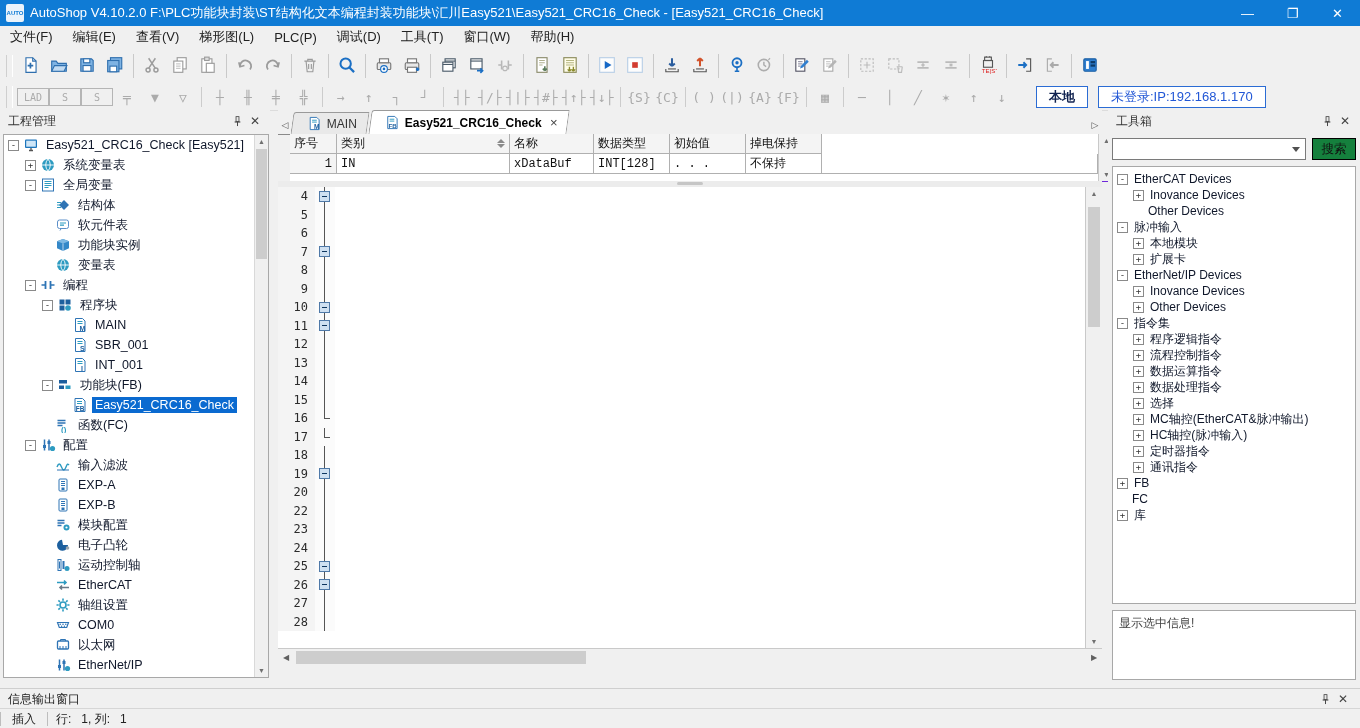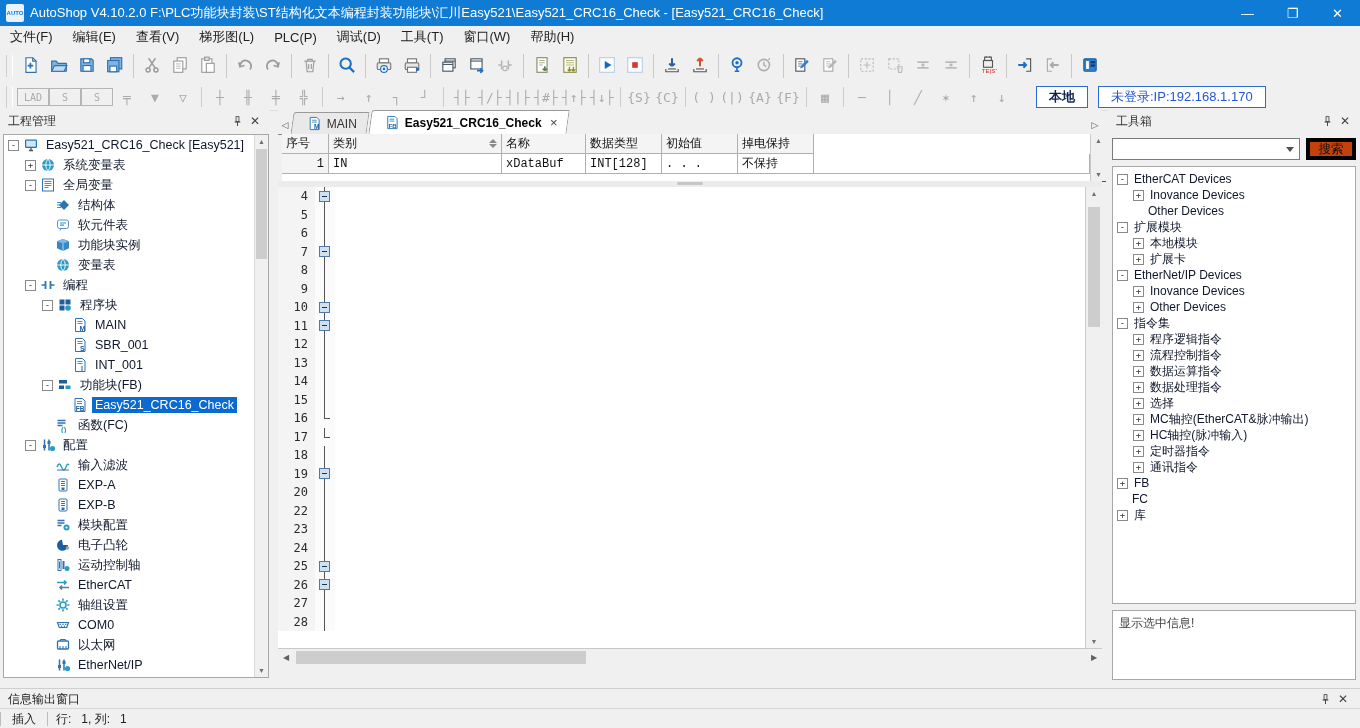--- a/index.html
+++ b/index.html
@@ -48,21 +48,21 @@
   #tabbar{position:absolute;left:0;top:0;width:824px;height:24px;display:flex;align-items:flex-end;border-bottom:1px solid #8a8a8a;background:#f0f0f0;}
   .tab-nav{width:14px;height:18px;display:flex;align-items:center;justify-content:center;color:#555;font-size:9px;}
   .tab{height:21px;display:flex;align-items:center;padding:0 10px 0 14px;border:1px solid #9a9a9a;border-bottom:none;background:#e9e9e9;margin-right:2px;font-size:12px;color:#333;transform:skewX(-8deg);border-top-left-radius:3px;}
   .tab>*{transform:skewX(8deg);}
   .tab.active{background:#fff;font-weight:bold;height:23px;color:#000;}
   .tab .tico{width:15px;height:15px;margin-right:5px;}
   .tab .tico svg{width:15px;height:15px;}
   .tab-close{margin-left:8px;color:#444;font-size:13px;font-weight:normal;}
   #tab-spacer{flex:1;}
   
-  #var-table{position:absolute;left:4px;top:24px;width:824px;height:47px;background:#fff;border-bottom:1px solid #6d28d9;}
+  #var-table{position:absolute;left:12px;top:24px;width:824px;height:47px;background:#fff;border-bottom:1px solid #6d28d9;}
   .vt-row{display:flex;height:20px;}
   .vt-cell{border-right:1px solid #b0b0b0;border-bottom:1px solid #b0b0b0;display:flex;align-items:center;padding:0 4px;overflow:hidden;white-space:nowrap;box-sizing:border-box;}
   .vt-head{background:#f4f4f4;font-size:12px;color:#111;}
   .vt-val{font-family:"Liberation Mono","DejaVu Sans Mono",monospace;font-size:12px;}
   .sortglyph{margin-left:auto;display:flex;flex-direction:column;gap:1px;}
   .sortglyph i{width:0;height:0;border-left:4px solid transparent;border-right:4px solid transparent;}
   .sortglyph .up{border-bottom:4px solid #8a8a8a;}
   .sortglyph .dn{border-top:4px solid #8a8a8a;}
   #vt-scroll{position:absolute;right:0;top:0;width:15px;height:47px;background:#f0f0f0;border-left:1px solid #c9c9c9;display:flex;flex-direction:column;justify-content:space-between;}
   
@@ -82,21 +82,21 @@
   #code-vscroll{position:absolute;right:0;top:77px;width:16px;height:461px;background:#f0f0f0;border-left:1px solid #c9c9c9;}
   #code-hscroll{position:absolute;left:0;top:538px;width:824px;height:17px;background:#f0f0f0;border-top:1px solid #c9c9c9;display:flex;align-items:center;}
   .hs-arrow{width:16px;height:16px;display:flex;align-items:center;justify-content:center;font-size:8px;color:#606060;}
   #hs-thumb{position:absolute;left:18px;width:290px;height:13px;top:2px;background:#cdcdcd;}
   
   #right-panel{position:absolute;left:1108px;top:110px;width:252px;height:578px;background:#f0f0f0;}
   #tb-search-row{position:absolute;left:4px;top:28px;width:244px;height:22px;display:flex;}
   #tb-combo{flex:1;height:22px;background:#fff;border:1px solid #7a7a7a;position:relative;box-sizing:border-box;}
   #tb-combo .drop{position:absolute;right:1px;top:1px;bottom:1px;width:16px;display:flex;align-items:center;justify-content:center;}
   #tb-combo .drop i{width:0;height:0;border-left:4px solid transparent;border-right:4px solid transparent;border-top:5px solid #505050;}
-  #tb-search-btn{width:42px;margin-left:6px;border:4px solid #000000;background:#c2410c;display:flex;align-items:center;justify-content:center;font-size:12.5px;color:#111;}
+  #tb-search-btn{width:42px;margin-left:6px;border:1px solid #000000;background:#15803d;display:flex;align-items:center;justify-content:center;font-size:12.5px;color:#111;}
   #toolbox-tree-box{position:absolute;left:4px;top:56px;width:244px;height:438px;background:#fff;border:1px solid #a8a8a8;overflow:hidden;padding-top:4px;box-sizing:border-box;}
   #toolbox-tree-box .tree-row{height:16px;}
   #toolbox-tree-box .tree-label{font-size:12px;padding:0 2px;}
   #tb-info-box{position:absolute;left:4px;top:500px;width:244px;height:70px;background:#fff;border:1px solid #a8a8a8;box-sizing:border-box;padding:4px 6px;font-size:12px;color:#444;}
   
   #output-header{position:absolute;left:0;top:688px;width:1360px;height:20px;background:#f0f0f0;border-top:1px solid #cfcfcf;display:flex;align-items:center;}
   #output-header .panel-title{font-size:12px;color:#222;}
   #statusbar{position:absolute;left:0;top:708px;width:1360px;height:20px;background:#f0f0f0;border-top:1px solid #d6d6d6;display:flex;align-items:center;font-size:12px;color:#222;}
   #status-ready{padding-left:8px;flex:1;}
   .st-sep{width:1px;height:14px;background:#bdbdbd;}
@@ -1013,21 +1013,21 @@
           <span class="tree-label">Inovance Devices</span>
         </div>
         <div class="tree-row">
           <span class="ind" style="width: 20px;"></span>
           <span class="exp-spacer"></span>
           <span class="tree-label">Other Devices</span>
         </div>
         <div class="tree-row">
           <span class="ind" style="width: 4px;"></span>
           <span class="exp-box">-</span>
-          <span class="tree-label">扩展模块</span>
+          <span class="tree-label">脉冲输入</span>
         </div>
         <div class="tree-row">
           <span class="ind" style="width: 20px;"></span>
           <span class="exp-box">+</span>
           <span class="tree-label">本地模块</span>
         </div>
         <div class="tree-row">
           <span class="ind" style="width: 20px;"></span>
           <span class="exp-box">+</span>
           <span class="tree-label">扩展卡</span>

